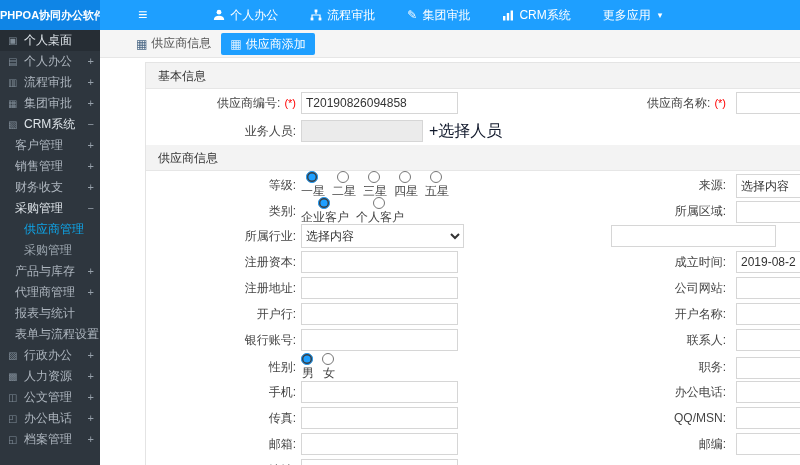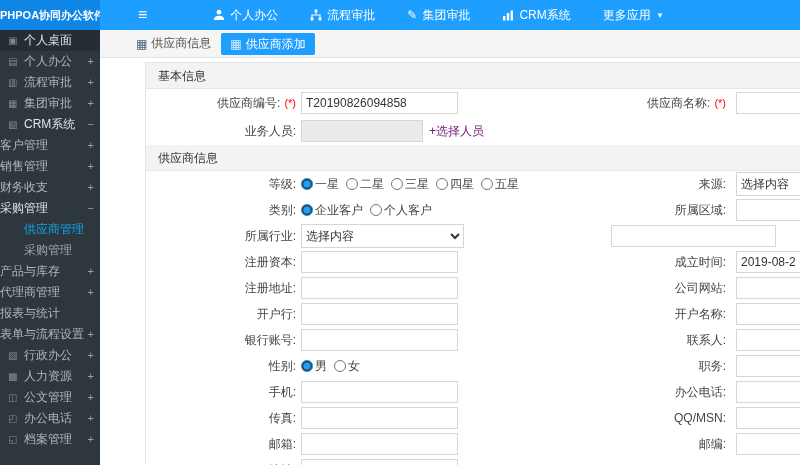--- a/index.html
+++ b/index.html
@@ -18,21 +18,21 @@
     cursor:pointer; text-decoration:none; white-space:nowrap; }
   .nico { display:flex; align-items:center; font-size:12px; color:#fff; }
   .caret { font-size:9px; margin-left:2px; color:#fff; }
 
   
   .sidebar { position:absolute; top:30px; left:0; width:100px; height:435px;
     background:#2e363e; overflow:hidden; }
   .s-item { position:relative; height:21px; line-height:21px; font-size:12px;
     color:#aeb6bf; cursor:pointer; white-space:nowrap; }
   .s-item.lvl0 { padding-left:24px; }
-  .s-item.lvl1 { }
+  .s-item.lvl1 { padding-left:15px; }
   .s-item.lvl2 { padding-left:24px; color:#9fa9b2; }
   .s-item .sico { position:absolute; left:8px; top:0; font-size:10px; color:#7f8b96; }
   .s-item .plus { position:absolute; right:6px; top:0; font-size:11px; color:#97a1ab; }
   .s-item.desktop { background:#262d34; color:#dfe5ea; }
   .s-item.open { color:#dfe5ea; }
   .s-item.active { color:#0ea5e9; }
 
   
   .main { position:absolute; left:100px; top:30px; width:700px; height:435px;
     background:#fff; overflow:hidden; }
@@ -56,23 +56,23 @@
   .flabel.right { text-align:right; padding-right:5px; }
   .req { color:#ff0000; margin-left:4px; font-size:11px; }
   .fctrl { padding-left:5px; display:flex; align-items:center; gap:6px; }
   .inp { width:157px; height:22px; border:1px solid #d6d6d6; font-size:12px;
     padding:0 4px; color:#333; background:#fff; outline:none; }
   .inp.gray { background:#ebebeb; width:122px; }
   .inp.r { width:200px; }
   .sel { width:163px; height:24px; border:1px solid #d6d6d6; font-size:12px;
     color:#333; background:#fff; }
   .sel.r { width:200px; }
-  .pick { color:#701a75; font-size:12px; text-decoration:none; cursor:pointer; white-space:nowrap;text-align:center; }
+  .pick { color:#0f172a; font-size:16px; text-decoration:none; cursor:pointer; white-space:nowrap;text-align:center; }
   .radios { display:flex; align-items:center; font-size:12px; color:#444; }
-  .radios label { display:flex; align-items:center; margin-right:7px; cursor:pointer; }
+  .radios label { display:flex; align-items:center; margin-right:7px; cursor:pointer;flex-direction:column; }
   .radios input { margin:0 2px 0 0; width:12px; height:12px; accent-color:#1e9fff; }
 </style>
 </head>
 <body>
 
 <header class="topbar">
   <div class="logo">PHPOA协同办公软件</div>
   <div class="burger">≡</div>
   <nav class="topnav">
     <a class="nav-item">

